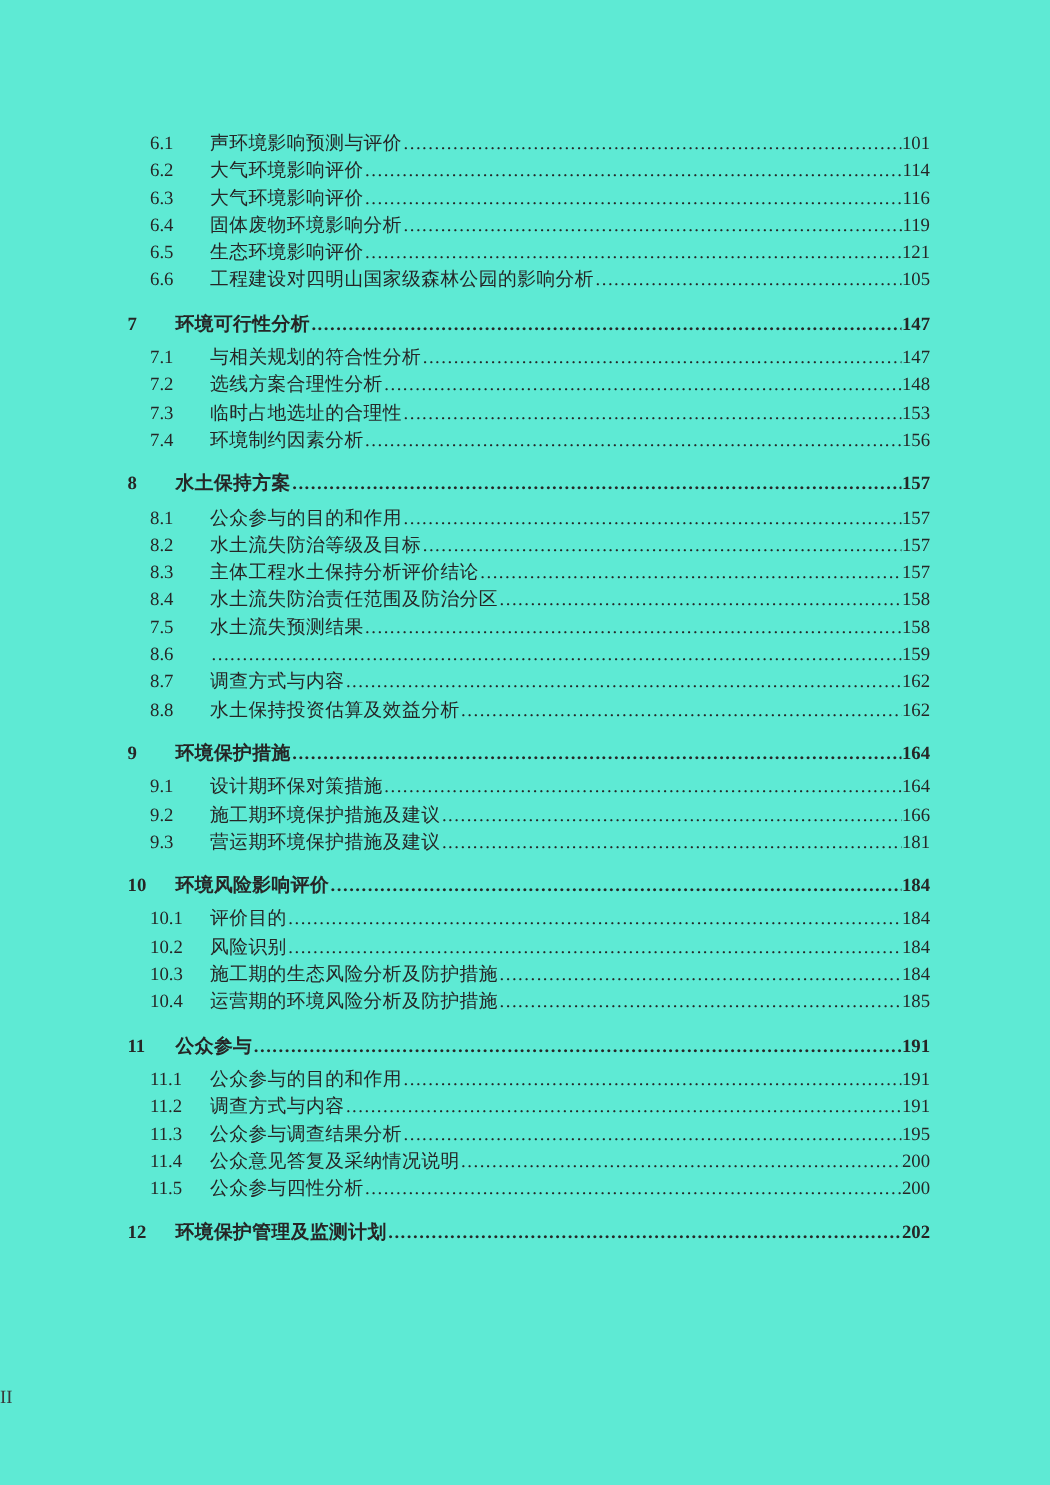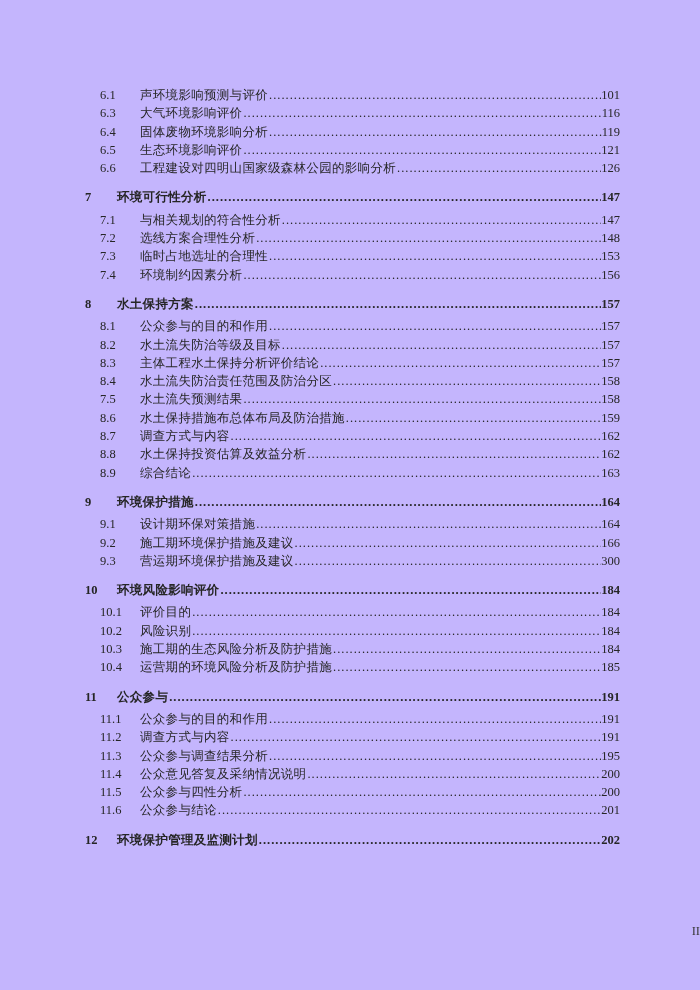--- a/index.html
+++ b/index.html
@@ -4,21 +4,21 @@
 <style>
   html, body {
     margin: 0;
     padding: 0;
     background: #ffffff;
   }
   .page {
     position: relative;
     width: 700px;
     height: 990px;
-    background: #c4b5fd;
+    background: #5eead4;
     font-family: "Liberation Serif", "DejaVu Serif", serif;
     color: #262626;
     overflow: hidden;
   }
   .toc {
     position: absolute;
     top: 86px;
     left: 0;
     right: 0;
   }
@@ -59,37 +59,43 @@
     letter-spacing: 1px;
   }
   .pageno {
     flex: none;
   }
   .footer {
     position: absolute;
     top: 924px;
     left: 0;
     width: 100%;
-    text-align: right;
+    text-align: left;
     font-size: 12.5px;
     color: #3a3a3a;
   }
 </style>
 </head>
 <body>
 
 <div class="page">
   <div class="toc">
       <div class="toc-row lvl2">
         <span class="num">6.1</span>
         <span class="title">声环境影响预测与评价</span>
         <span class="leader"></span>
         <span class="pageno">101</span>
       </div>
       <div class="toc-row lvl2">
+        <span class="num">6.2</span>
+        <span class="title">大气环境影响评价</span>
+        <span class="leader"></span>
+        <span class="pageno">114</span>
+      </div>
+      <div class="toc-row lvl2">
         <span class="num">6.3</span>
         <span class="title">大气环境影响评价</span>
         <span class="leader"></span>
         <span class="pageno">116</span>
       </div>
       <div class="toc-row lvl2">
         <span class="num">6.4</span>
         <span class="title">固体废物环境影响分析</span>
         <span class="leader"></span>
         <span class="pageno">119</span>
@@ -97,21 +103,21 @@
       <div class="toc-row lvl2">
         <span class="num">6.5</span>
         <span class="title">生态环境影响评价</span>
         <span class="leader"></span>
         <span class="pageno">121</span>
       </div>
       <div class="toc-row lvl2">
         <span class="num">6.6</span>
         <span class="title">工程建设对四明山国家级森林公园的影响分析</span>
         <span class="leader"></span>
-        <span class="pageno">126</span>
+        <span class="pageno">105</span>
       </div>
       <div class="toc-row lvl1">
         <span class="num">7</span>
         <span class="title">环境可行性分析</span>
         <span class="leader"></span>
         <span class="pageno">147</span>
       </div>
       <div class="toc-row lvl2">
         <span class="num">7.1</span>
         <span class="title">与相关规划的符合性分析</span>
@@ -167,42 +173,35 @@
         <span class="pageno">158</span>
       </div>
       <div class="toc-row lvl2">
         <span class="num">7.5</span>
         <span class="title">水土流失预测结果</span>
         <span class="leader"></span>
         <span class="pageno">158</span>
       </div>
       <div class="toc-row lvl2">
         <span class="num">8.6</span>
-        <span class="title">水土保持措施布总体布局及防治措施</span>
         <span class="leader"></span>
         <span class="pageno">159</span>
       </div>
       <div class="toc-row lvl2">
         <span class="num">8.7</span>
         <span class="title">调查方式与内容</span>
         <span class="leader"></span>
         <span class="pageno">162</span>
       </div>
       <div class="toc-row lvl2">
         <span class="num">8.8</span>
         <span class="title">水土保持投资估算及效益分析</span>
         <span class="leader"></span>
         <span class="pageno">162</span>
       </div>
-      <div class="toc-row lvl2">
-        <span class="num">8.9</span>
-        <span class="title">综合结论</span>
-        <span class="leader"></span>
-        <span class="pageno">163</span>
-      </div>
       <div class="toc-row lvl1">
         <span class="num">9</span>
         <span class="title">环境保护措施</span>
         <span class="leader"></span>
         <span class="pageno">164</span>
       </div>
       <div class="toc-row lvl2">
         <span class="num">9.1</span>
         <span class="title">设计期环保对策措施</span>
         <span class="leader"></span>
@@ -211,21 +210,21 @@
       <div class="toc-row lvl2">
         <span class="num">9.2</span>
         <span class="title">施工期环境保护措施及建议</span>
         <span class="leader"></span>
         <span class="pageno">166</span>
       </div>
       <div class="toc-row lvl2">
         <span class="num">9.3</span>
         <span class="title">营运期环境保护措施及建议</span>
         <span class="leader"></span>
-        <span class="pageno">300</span>
+        <span class="pageno">181</span>
       </div>
       <div class="toc-row lvl1">
         <span class="num">10</span>
         <span class="title">环境风险影响评价</span>
         <span class="leader"></span>
         <span class="pageno">184</span>
       </div>
       <div class="toc-row lvl2">
         <span class="num">10.1</span>
         <span class="title">评价目的</span>
@@ -278,26 +277,20 @@
         <span class="num">11.4</span>
         <span class="title">公众意见答复及采纳情况说明</span>
         <span class="leader"></span>
         <span class="pageno">200</span>
       </div>
       <div class="toc-row lvl2">
         <span class="num">11.5</span>
         <span class="title">公众参与四性分析</span>
         <span class="leader"></span>
         <span class="pageno">200</span>
-      </div>
-      <div class="toc-row lvl2">
-        <span class="num">11.6</span>
-        <span class="title">公众参与结论</span>
-        <span class="leader"></span>
-        <span class="pageno">201</span>
       </div>
       <div class="toc-row lvl1">
         <span class="num">12</span>
         <span class="title">环境保护管理及监测计划</span>
         <span class="leader"></span>
         <span class="pageno">202</span>
       </div>
     </div>
   <div class="footer">II</div>
 </div>

